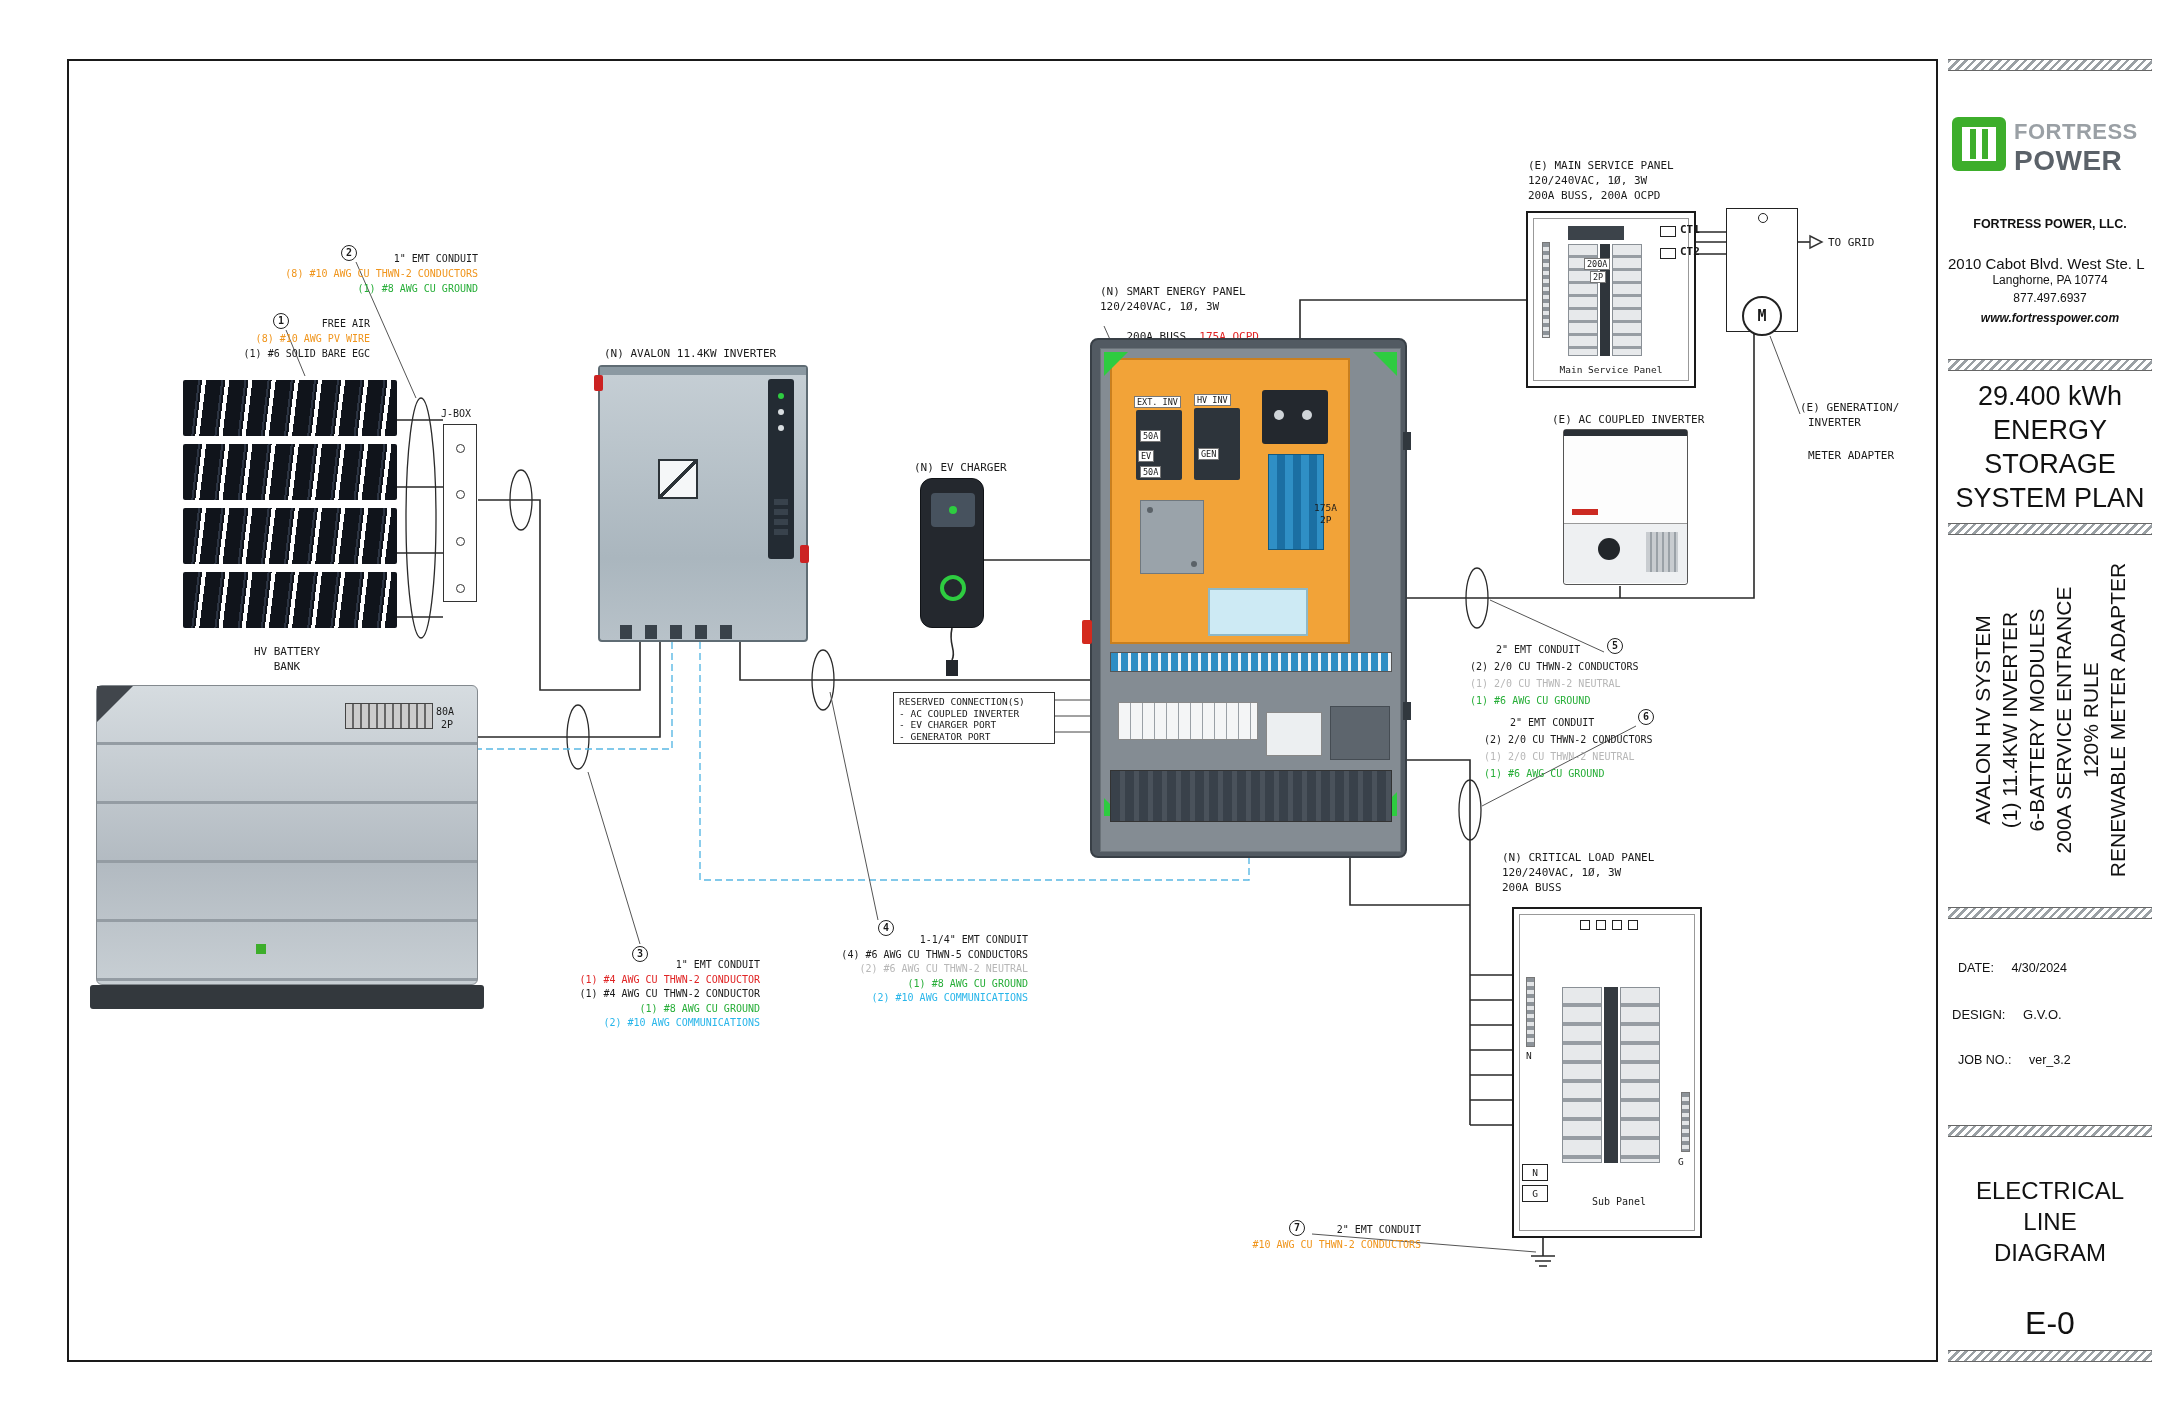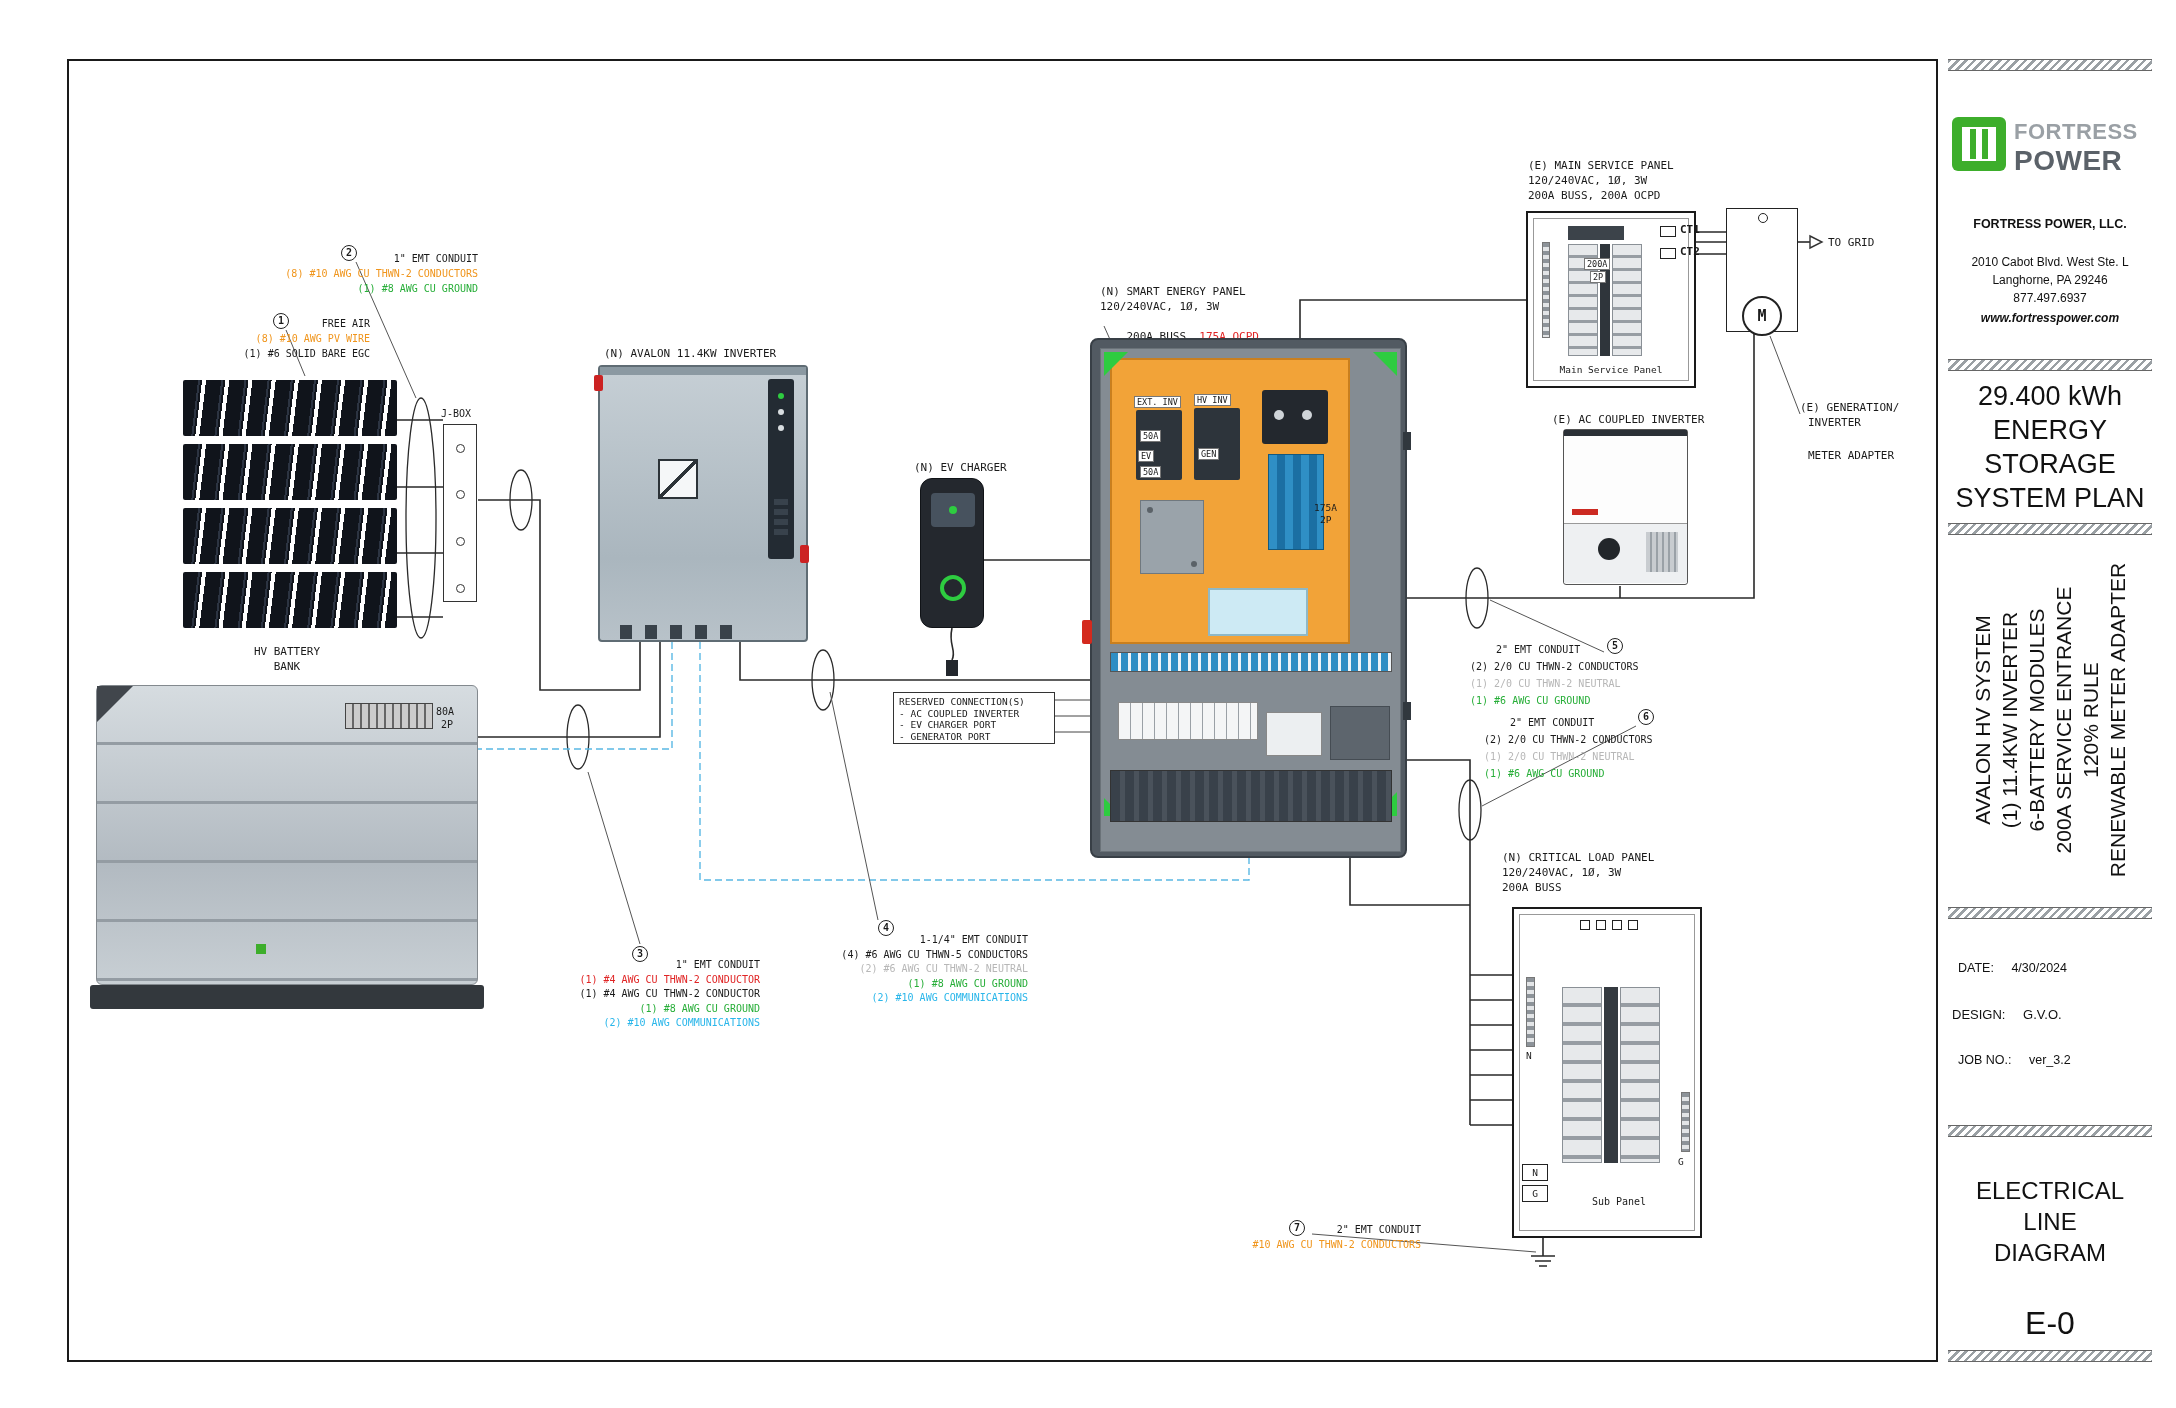--- a/index.html
+++ b/index.html
@@ -302,22 +302,22 @@
     </div>
 
   <aside class="abs tb-text" style="left:1948px;top:59px;width:204px;height:1303px">
     <div class="abs" style="left:0;top:0;width:204px;height:12px;border-top:1px solid #666;border-bottom:1px solid #666;background:repeating-linear-gradient(135deg,#9aa0a4 0 2.5px,#fff 2.5px 6px)"></div>
     <div class="abs" style="left:4px;top:58px;width:54px;height:54px;background:#3dae2b;border-radius:6px">
       <div class="abs" style="left:10px;top:10px;width:34px;height:34px;background:repeating-linear-gradient(90deg,#fff 0 6px,#3dae2b 6px 12px);border:2px solid #fff"></div>
     </div>
     <div class="abs" style="left:66px;top:60px;font-size:22px;font-weight:bold;color:#9aa0a5;letter-spacing:.5px">FORTRESS</div>
     <div class="abs" style="left:66px;top:86px;font-size:28px;font-weight:bold;color:#5b6269;letter-spacing:.5px">POWER</div>
     <div class="abs" style="left:0;top:158px;width:204px;text-align:center;font-size:12.5px;font-weight:bold">FORTRESS POWER, LLC.</div>
-    <div class="abs" style="left:0;top:196px;width:204px;text-align:center;font-size:12px">2010 Cabot Blvd. West Ste. L</div>
-    <div class="abs" style="left:0;top:214px;width:204px;text-align:center;font-size:12px">Langhorne, PA 29246</div>
+    <div class="abs" style="left:0;top:196px;width:204px;font-size:15px">2010 Cabot Blvd. West Ste. L</div>
+    <div class="abs" style="left:0;top:214px;width:204px;text-align:center;font-size:12px">Langhorne, PA 10774</div>
     <div class="abs" style="left:0;top:232px;width:204px;text-align:center;font-size:12px">877.497.6937</div>
     <div class="abs" style="left:0;top:252px;width:204px;text-align:center;font-size:12px;font-style:italic;font-weight:bold">www.fortresspower.com</div>
     <div class="abs" style="left:0;top:300px;width:204px;height:12px;border-top:1px solid #666;border-bottom:1px solid #666;background:repeating-linear-gradient(135deg,#9aa0a4 0 2.5px,#fff 2.5px 6px)"></div>
     <div class="abs" style="left:0;top:322px;width:204px;text-align:center;font-size:27px">29.400 kWh</div>
     <div class="abs" style="left:0;top:356px;width:204px;text-align:center;font-size:27px">ENERGY</div>
     <div class="abs" style="left:0;top:390px;width:204px;text-align:center;font-size:27px">STORAGE</div>
     <div class="abs" style="left:0;top:424px;width:204px;text-align:center;font-size:27px">SYSTEM PLAN</div>
     <div class="abs" style="left:0;top:464px;width:204px;height:12px;border-top:1px solid #666;border-bottom:1px solid #666;background:repeating-linear-gradient(135deg,#9aa0a4 0 2.5px,#fff 2.5px 6px)"></div>
     <div class="abs" style="left:0;top:476px;width:204px;height:370px">
       <div class="abs" style="left:50%;top:50%;width:370px;height:204px;transform:translate(-50%,-50%) rotate(-90deg);

